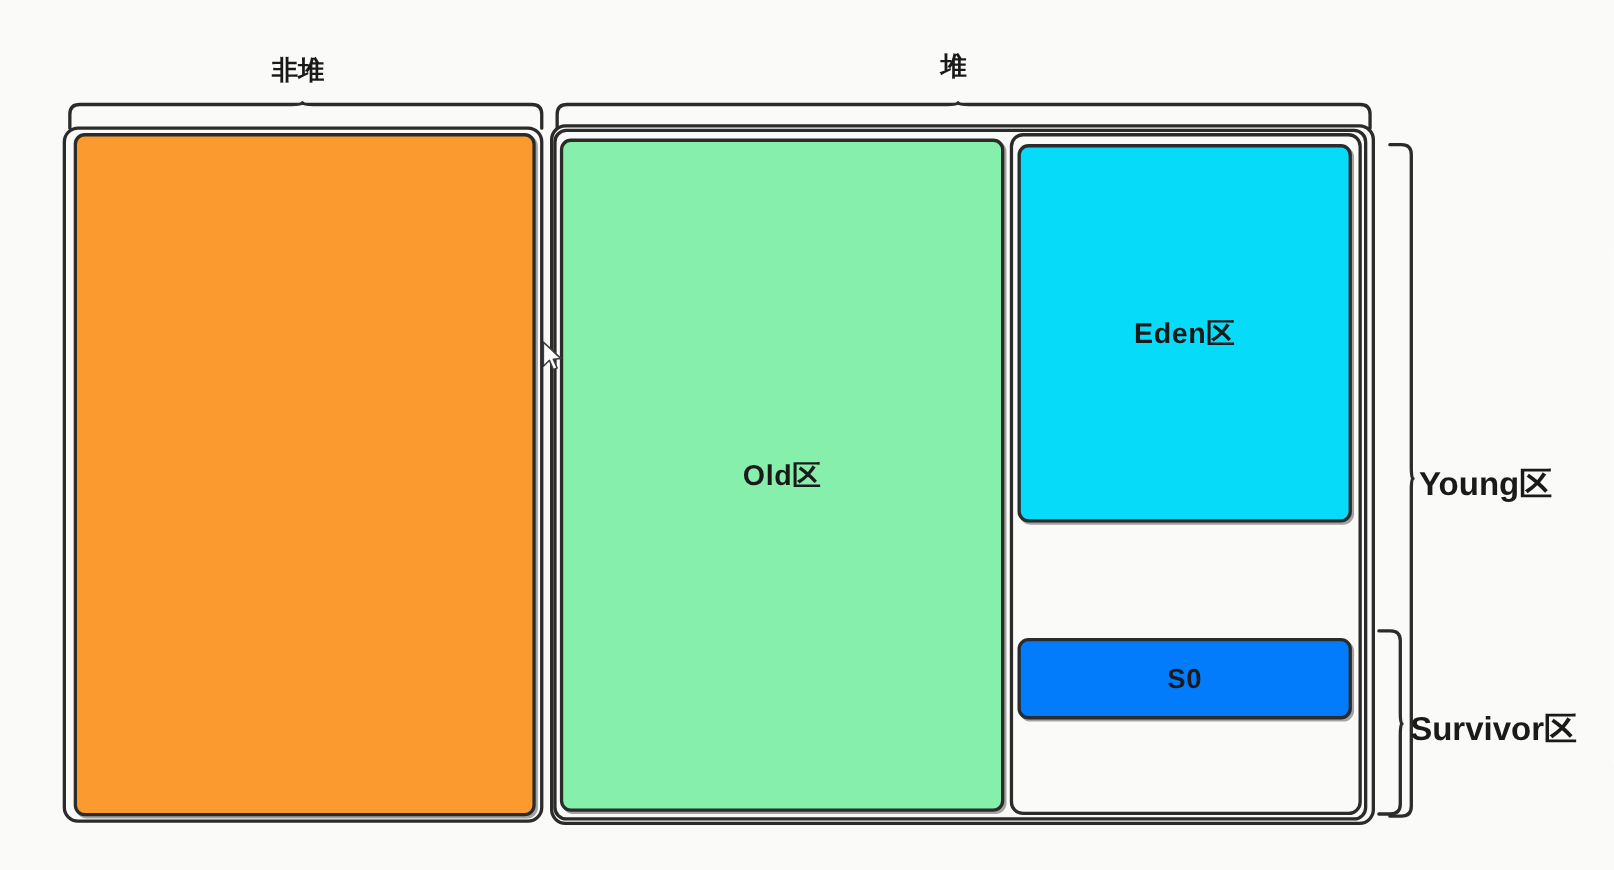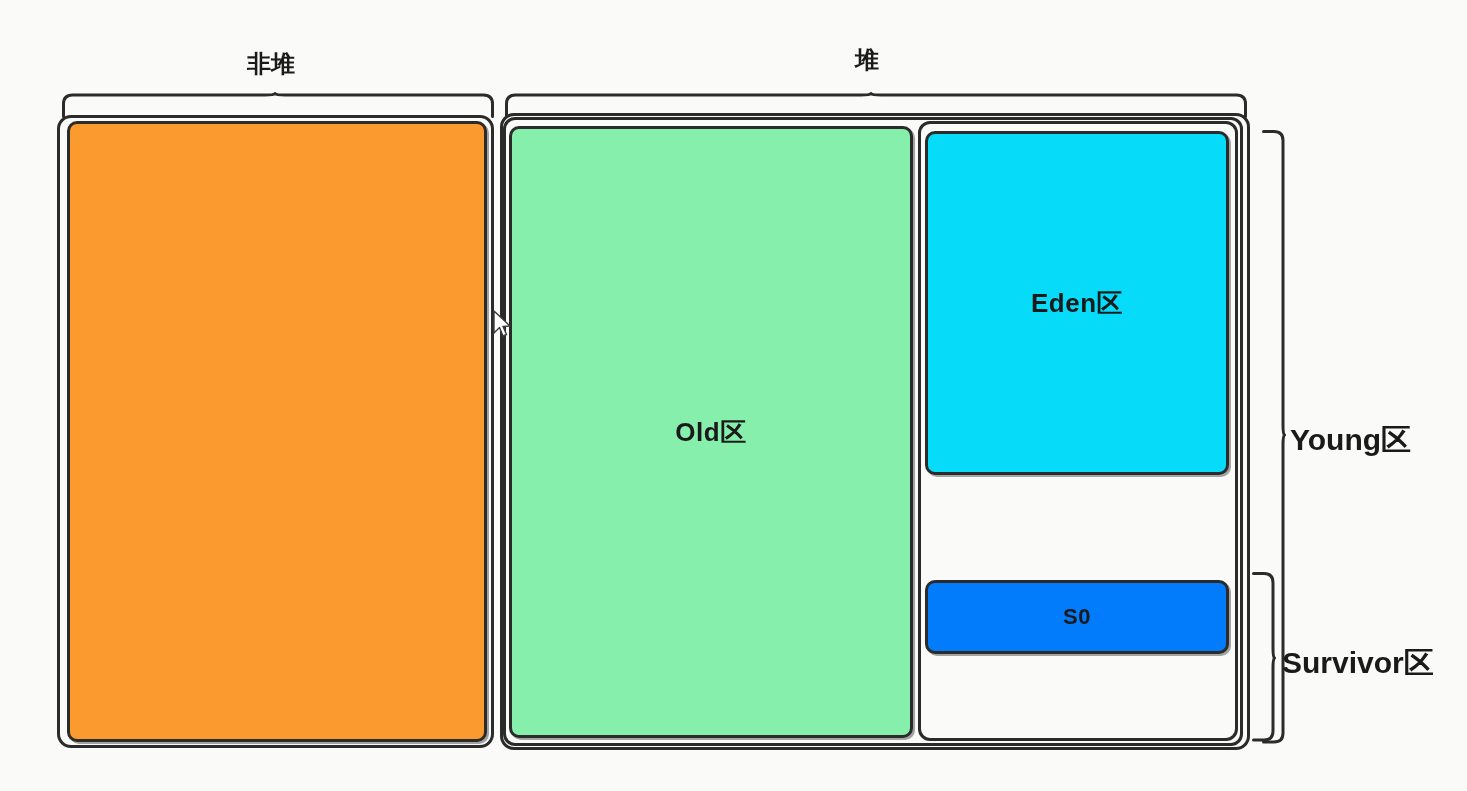--- a/index.html
+++ b/index.html
@@ -43,21 +43,21 @@
     box-shadow: 2px 2px 0 rgba(0,0,0,0.35);
   }
   .region-label {
     font-weight: bold;
     font-size: 26px;
     color: #1a1a1a;
     letter-spacing: 0.5px;
     user-select: none;
     text-align: center;
   }
-  .region-label.small { font-size: 22px; }
+  .region-label.small { font-size: 25px; }
 
   
   .brace-label {
     position: absolute;
     font-weight: bold;
     font-size: 27px;
     color: #1a1a1a;
     white-space: nowrap;
     user-select: none;
   }

